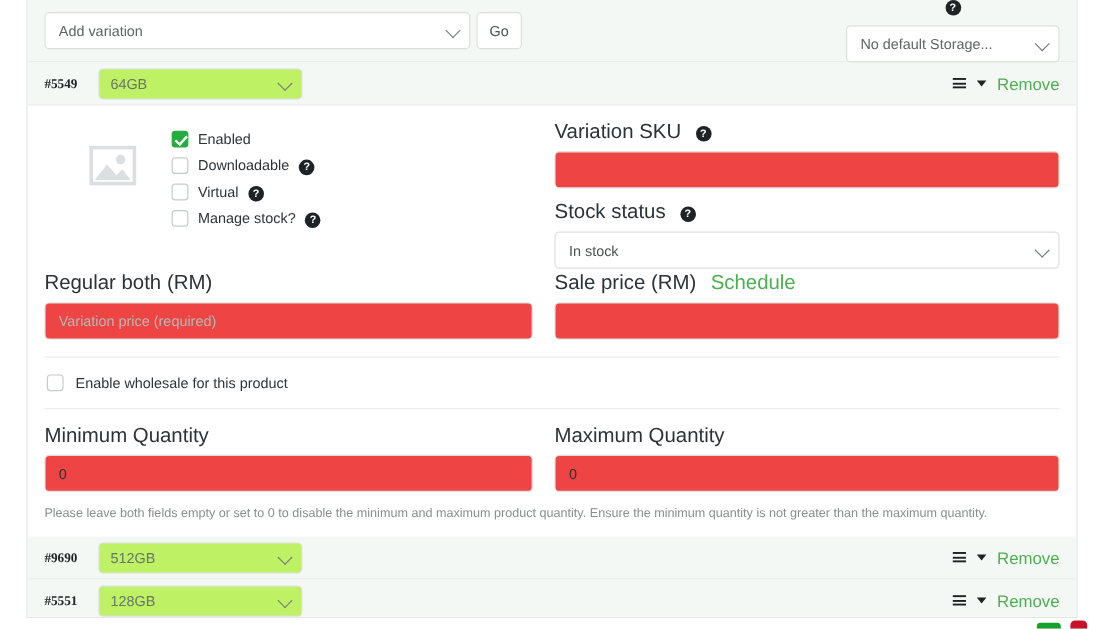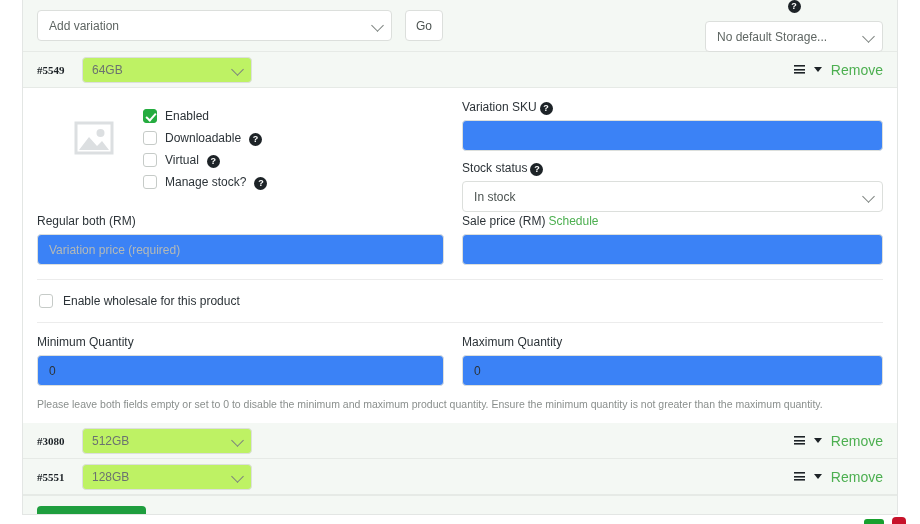--- a/index.html
+++ b/index.html
@@ -33,21 +33,21 @@
   
   .toolbar {
     display: flex;
     align-items: center;
     justify-content: space-between;
     background: #f4f8f4;
     border-bottom: 1px solid #e6eae6;
     padding: 10px 14px;
     height: 52px;
   }
-  .toolbar-left { display: flex; align-items: flex-end; gap: 13px; }
+  .toolbar-left { display: flex; align-items: flex-end; gap: 5px; }
   .toolbar-right { display: flex; align-items: center; gap: 9px; flex-direction: column; }
 
   .select-box {
     position: relative;
     background: #ffffff;
     border: 1px solid #dcdfdc;
     border-radius: 4px;
     height: 31px;
     display: flex;
     align-items: center;
@@ -196,37 +196,37 @@
     content: "";
     position: absolute;
     left: 4px; top: 1px;
     width: 4px; height: 8px;
     border-right: 2px solid #ffffff;
     border-bottom: 2px solid #ffffff;
     transform: rotate(42deg);
   }
 
   .field-label {
-    font-size: 12px;
+    font-size: 17px;
     color: #2c3338;
     display: flex;
     align-items: center;
-    gap: 3px;
+    gap: 12px;
     margin-bottom: 6px;
   }
   .field-label .sched {
     color: #4caf50;
     cursor: pointer;
   }
   .text-input {
     width: 100%;
     height: 31px;
     border: 1px solid #dcdfdc;
     border-radius: 4px;
-    background: #3b82f6;
+    background: #ef4444;
     padding: 0 11px;
     font-size: 12px;
     color: #2c3338;
     font-family: "Liberation Sans", sans-serif;
   }
   .text-input::placeholder { color: #b4b9b7; }
   .select-input {
     position: relative;
     width: 100%;
     height: 31px;
@@ -436,21 +436,21 @@
             <span>Maximum Quantity</span>
           </div>
           <input class="text-input" type="text" value="0" style="">
         </div>
       </div>
 
       <div class="qty-note">Please leave both fields empty or set to 0 to disable the minimum and maximum product quantity. Ensure the minimum quantity is not greater than the maximum quantity.</div>
     </div>
 
     <div class="var-row">
-      <span class="var-id">#3080</span>
+      <span class="var-id">#9690</span>
       <div class="var-attr">
         <span>512GB</span>
         <span class="chev"></span>
       </div>
       <div class="var-actions">
         <span class="handle-icon"></span>
         <span class="caret-down"></span>
         <span class="remove-link">Remove</span>
       </div>
     </div>

